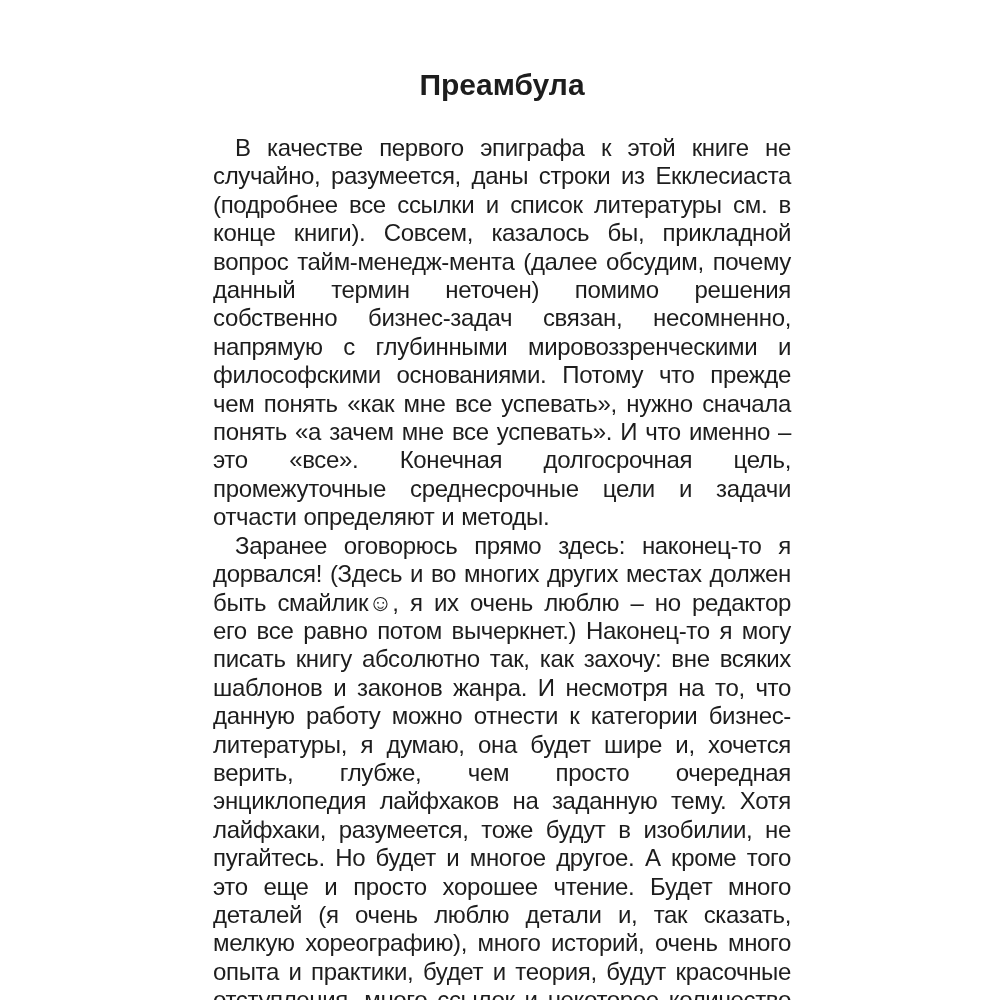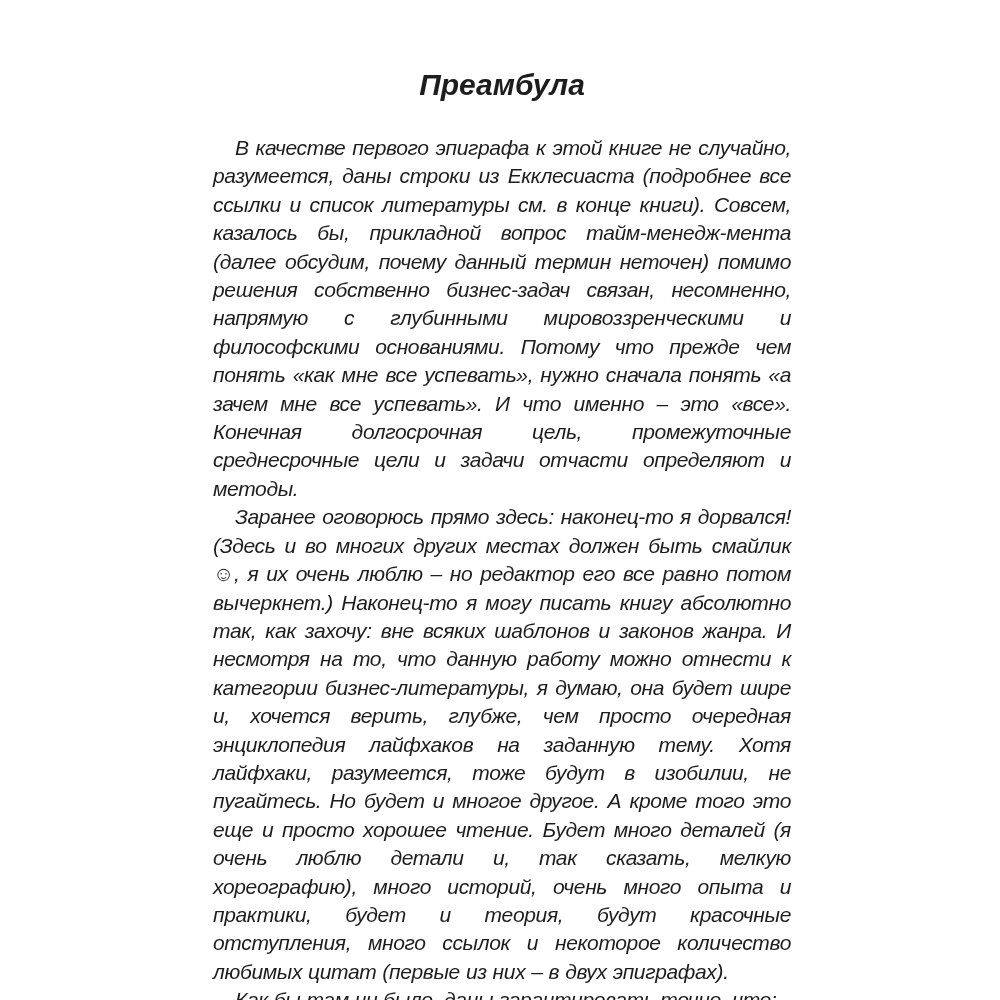--- a/index.html
+++ b/index.html
@@ -1,19 +1,19 @@
 <!DOCTYPE html>
 <html lang="ru" style="--text-color: #1d1d1d; --bg-color: #ffffff;"><head>
 <meta charset="utf-8">
 <style>
   :root {
     --text-color: #1d1d1d;
     --bg-color: #ffffff;
   }
-  * { margin: 0; padding: 0; box-sizing: border-box; font-style: italic; }
+  * { margin: 0; padding: 0; box-sizing: border-box; }
   html, body {
     width: 1000px;
     height: 1000px;
     background: var(--bg-color);
     font-family: "Liberation Sans", "DejaVu Sans", sans-serif;
   }
   .book-page {
     position: relative;
     width: 1000px;
     height: 1000px;
@@ -30,21 +30,21 @@
   .chapter-title {
     font-size: 30px;
     font-weight: 700;
     text-align: center;
     line-height: 1.1;
     letter-spacing: 0px;
     margin-bottom: 33px;
     color: var(--text-color);
   }
   .text-block p {
-    font-size: 21px;
+    font-size: 24px;
     line-height: 28.4px;
     text-align: justify;
     text-indent: 22px;
     letter-spacing: -0.35px;
     word-spacing: 0.5px;
     color: var(--text-color);
   }
 </style>
 </head>
 <body>

